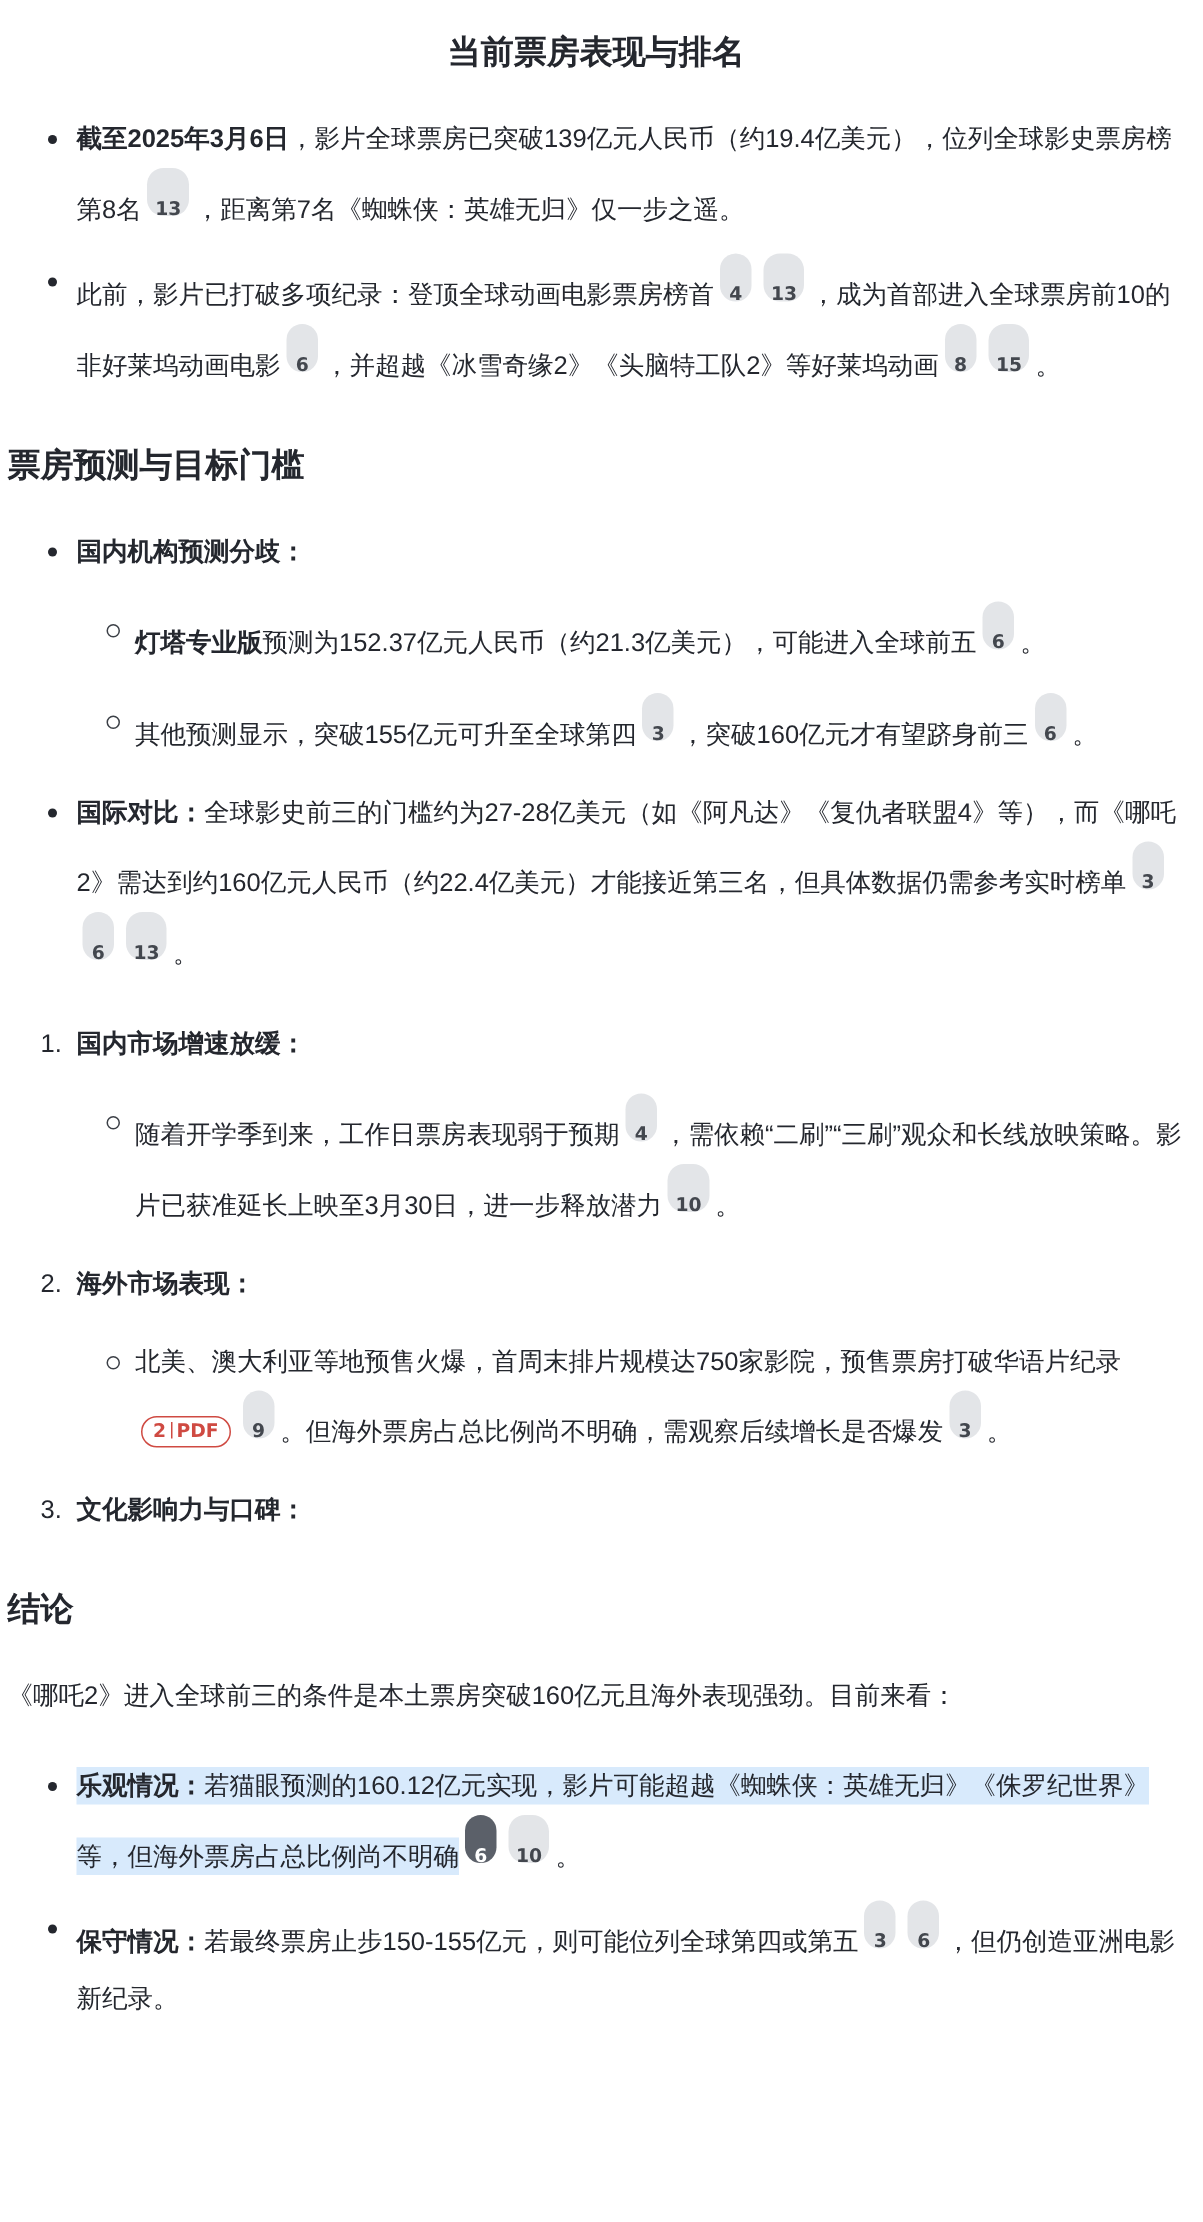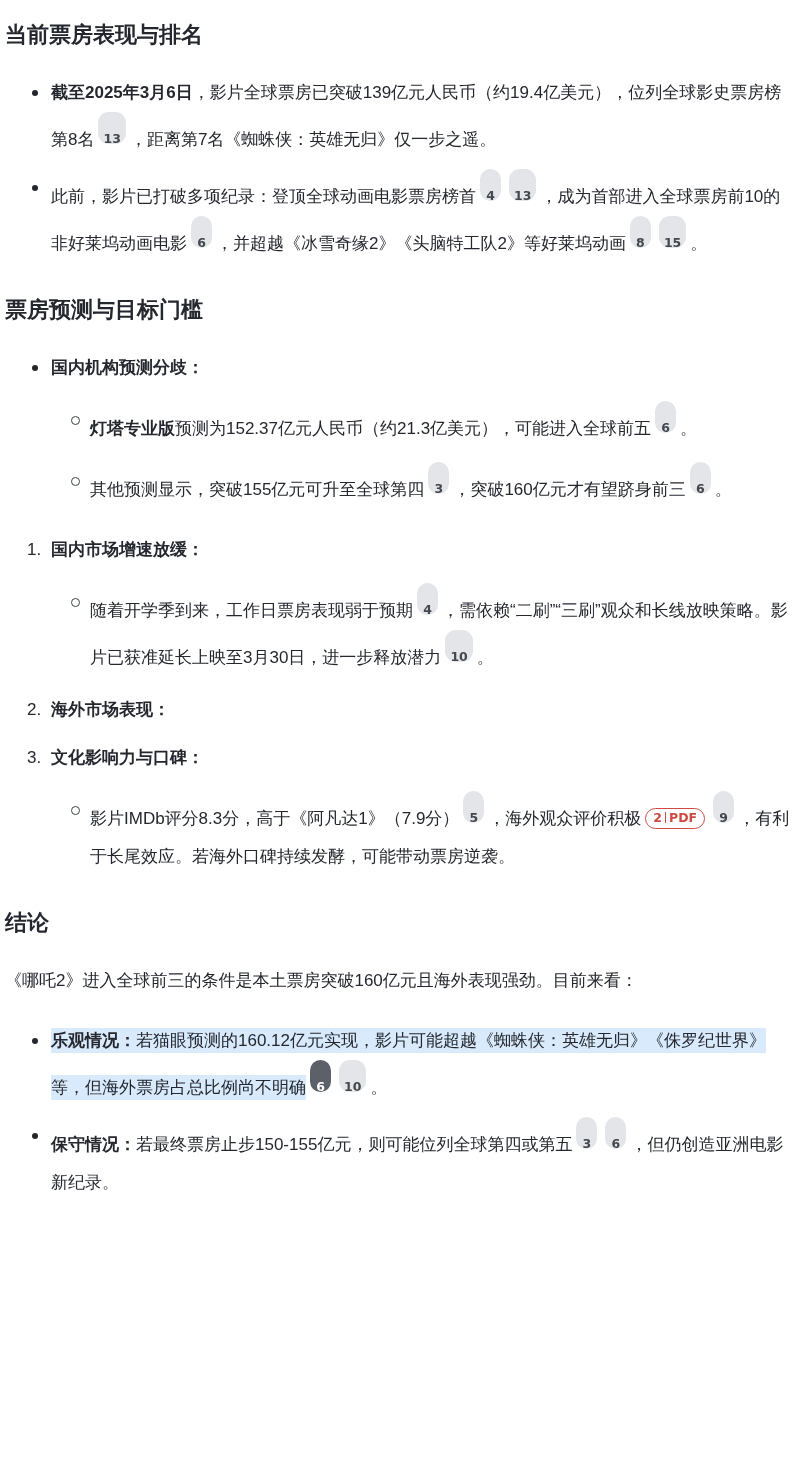--- a/index.html
+++ b/index.html
@@ -17,21 +17,21 @@
     width:802px;min-height:1481px;background:#ffffff;color:var(--text);
     font-family:"Liberation Sans","DejaVu Sans",sans-serif;
     font-size:17px;line-height:38px;
     overflow-x:hidden;position:relative;
   }
   .doc{padding:18px 12px 20px 5px;}
   h2{
     font-size:22px;line-height:30px;font-weight:700;
     margin:32px 0 24px 0;color:var(--text);
   }
-  section:first-child h2{margin-top:2px;}
+  section:first-child h2{margin-top:2px;text-align:center;}
   ul.l1,ol.l1{list-style:none;margin:0 0 22px 0;padding:0 0 0 46px;}
   ul.l1>li,ol.l1>li{position:relative;margin:10px 0;}
   ul.l1>li::before{
     content:"";position:absolute;left:-19px;top:16px;width:6px;height:6px;
     border-radius:50%;background:var(--text);
   }
   ol.l1>li .num{position:absolute;left:-24px;top:0;}
   ul.l2{list-style:none;margin:12px 0 14px 0;padding:0 0 0 39px;}
   ul.l2>li{position:relative;margin:14px 0;}
   ul.l2>li::before{
@@ -76,36 +76,37 @@
 
   <section>
     <h2>票房预测与目标门槛</h2>
     <ul class="l1">
       <li><span class="b">国内机构预测分歧：</span>
         <ul class="l2">
           <li><span class="b">灯塔专业版</span><span>预测为152.37亿元人民币（约21.3亿美元），可能进入全球前五</span><span class="cite">6</span><span>。</span></li>
           <li><span>其他预测显示，突破155亿元可升至全球第四</span><span class="cite">3</span><span>，突破160亿元才有望跻身前三</span><span class="cite">6</span><span>。</span></li>
         </ul>
       </li>
+      <li><span class="b">国际对比：</span><span>全球影史前三的门槛约为27-28亿美元（如《阿凡达》《复仇者联盟4》等），而《哪吒2》需达到约160亿元人民币（约22.4亿美元）才能接近第三名，但具体数据仍需参考实时榜单</span><span class="cite">3</span><span class="cite">6</span><span class="cite">13</span><span>。</span></li>
     </ul>
   </section>
 
   <section>
     <ol class="l1">
       <li><span class="num">1.</span><span class="b">国内市场增速放缓：</span>
         <ul class="l2">
           <li><span>随着开学季到来，工作日票房表现弱于预期</span><span class="cite">4</span><span>，需依赖“二刷”“三刷”观众和长线放映策略。影片已获准延长上映至3月30日，进一步释放潜力</span><span class="cite">10</span><span>。</span></li>
         </ul>
       </li>
       <li><span class="num">2.</span><span class="b">海外市场表现：</span>
+        <ul class="l2">
+          <li><span>北美、澳大利亚等地预售火爆，首周末排片规模达750家影院，预售票房打破华语片纪录</span><span class="pdf"><span>2</span><span class="pdf-bar"></span><span>PDF</span></span><span class="cite">9</span><span>。但海外票房占总比例尚不明确，需观察后续增长是否爆发</span><span class="cite">3</span><span>。</span></li>
+        </ul>
       </li>
       <li><span class="num">3.</span><span class="b">文化影响力与口碑：</span>
-        <ul class="l2">
-          <li><span>影片IMDb评分8.3分，高于《阿凡达1》（7.9分）</span><span class="cite">5</span><span>，海外观众评价积极</span><span class="pdf"><span>2</span><span class="pdf-bar"></span><span>PDF</span></span><span class="cite">9</span><span>，有利于长尾效应。若海外口碑持续发酵，可能带动票房逆袭。</span></li>
-        </ul>
       </li>
     </ol>
   </section>
 
   <section>
     <h2>结论</h2>
     <p class="para">《哪吒2》进入全球前三的条件是本土票房突破160亿元且海外表现强劲。目前来看：</p>
     <ul class="l1">
       <li><span class="hl"><span class="b">乐观情况：</span><span>若猫眼预测的160.12亿元实现，影片可能超越《蜘蛛侠：英雄无归》《侏罗纪世界》等，但海外票房占总比例尚不明确</span></span><span class="cite dark">6</span><span class="cite">10</span><span>。</span></li>
       <li><span class="b">保守情况：</span><span>若最终票房止步150-155亿元，则可能位列全球第四或第五</span><span class="cite">3</span><span class="cite">6</span><span>，但仍创造亚洲电影新纪录。</span></li>

